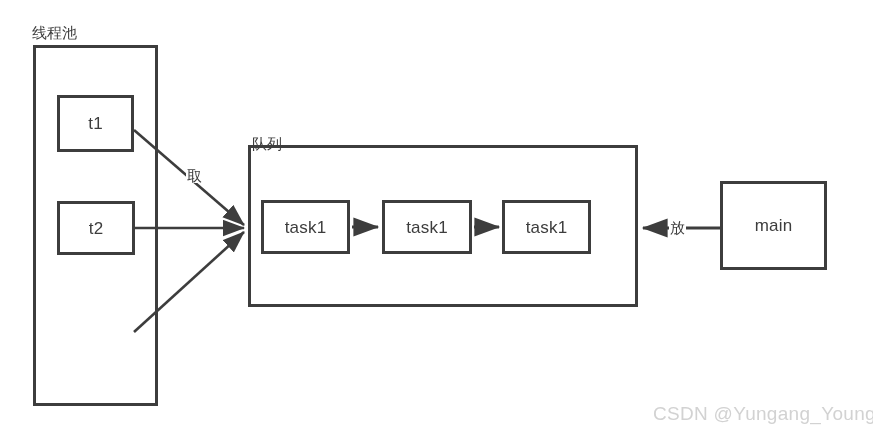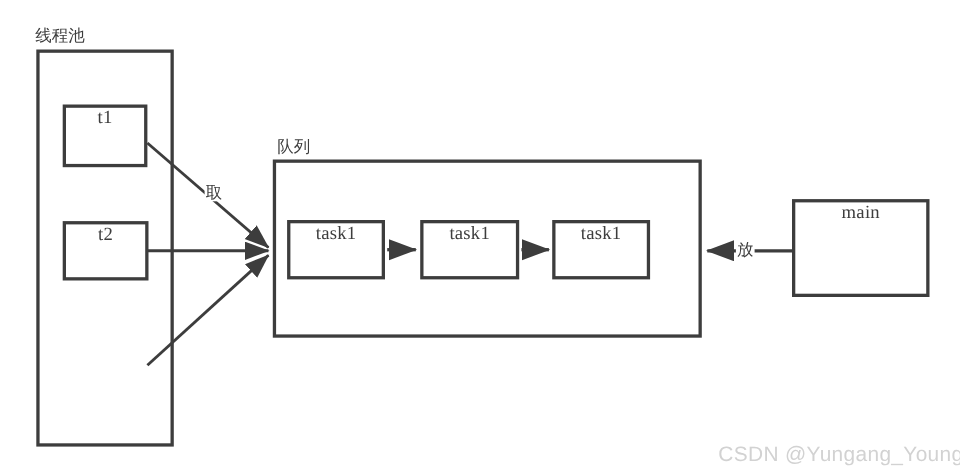--- a/index.html
+++ b/index.html
@@ -23,23 +23,22 @@
     top: 0;
     width: 873px;
     height: 433px;
   }
   .box {
     position: absolute;
     box-sizing: border-box;
     border: 3px solid #3d3d3d;
     background: transparent;
     display: flex;
-    align-items: flex-start;
+    align-items: center;
     justify-content: center;
-    font-family: Liberation Serif, serif;
   }
   .box-label {
     font-size: 17px;
     color: #3d3d3d;
     line-height: 1;
     letter-spacing: 0.2px;
   }
   .group-box {
     position: absolute;
     box-sizing: border-box;
@@ -92,41 +91,41 @@
     <line x1="352" y1="227" x2="378" y2="227" stroke="#3d3d3d" stroke-width="3" marker-end="url(#arrowhead)"></line>
 
     <line x1="474" y1="227" x2="499" y2="227" stroke="#3d3d3d" stroke-width="3" marker-end="url(#arrowhead)"></line>
 
     <line x1="720" y1="228" x2="643" y2="228" stroke="#3d3d3d" stroke-width="3" marker-end="url(#arrowhead)"></line>
   </svg>
 
   <div class="group-title" style="left:32px; top:25px;">线程池</div>
   <div class="group-box" style="left:33px; top:45px; width:125px; height:361px;"></div>
 
-  <div class="group-title" style="left:252px; top:126px;">队列</div>
+  <div class="group-title" style="left:252px; top:136px;">队列</div>
   <div class="group-box" style="left:248px; top:145px; width:390px; height:162px;"></div>
 
   <div class="box" style="left:57px; top:95px; width:77px; height:57px;">
     <span class="box-label">t1</span>
   </div>
   <div class="box" style="left:57px; top:201px; width:78px; height:54px;">
     <span class="box-label">t2</span>
   </div>
 
   <div class="box" style="left:261px; top:200px; width:89px; height:54px;">
     <span class="box-label">task1</span>
   </div>
   <div class="box" style="left:382px; top:200px; width:90px; height:54px;">
     <span class="box-label">task1</span>
   </div>
   <div class="box" style="left:502px; top:200px; width:89px; height:54px;">
     <span class="box-label">task1</span>
   </div>
 
-  <div class="box" style="left:720px; top:181px; width:125px; height:89px;">
+  <div class="box" style="left:720px; top:181px; width:107px; height:89px;">
     <span class="box-label">main</span>
   </div>
 
   <div class="edge-label" style="left:186px; top:168px;">取</div>
   <div class="edge-label" style="left:669px; top:220px;">放</div>
 
   <div class="watermark" style="left:653px; top:404px;">CSDN @Yungang_Young</div>
 
 </div>
 

